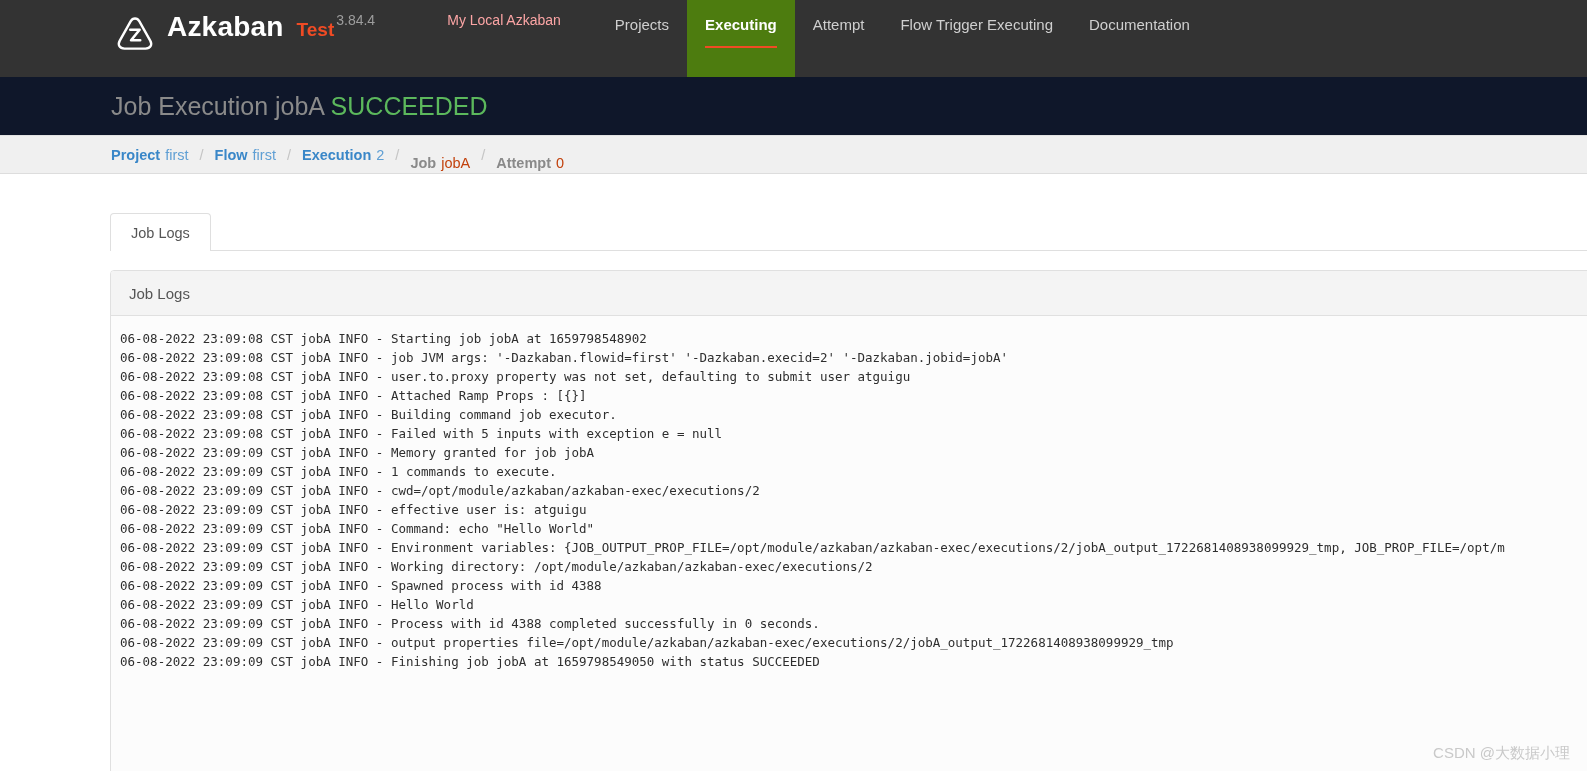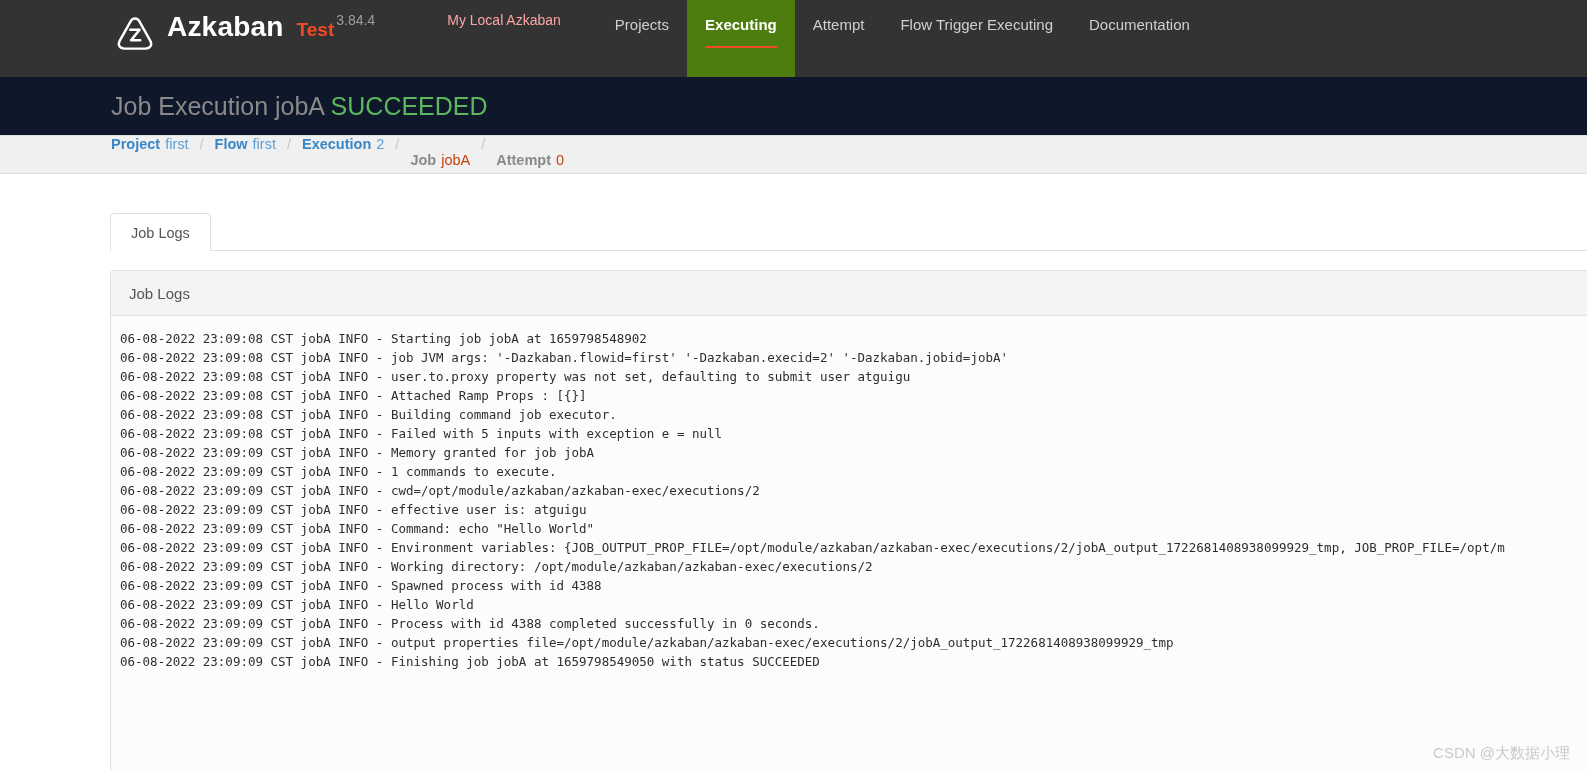--- a/index.html
+++ b/index.html
@@ -137,21 +137,21 @@
 
   .page-title .status-ok {
     color: #5cb85c;
   }
 
   
   .breadcrumb-band {
     background: #f0f0f0;
     height: 38px;
     display: flex;
-    align-items: flex-start;
+    align-items: center;
     padding-left: 111px;
     border-bottom: 1px solid #dddddd;
   }
 
   .crumb {
     font-size: 14.5px;
     white-space: nowrap;
     display: inline-flex;
     align-items: baseline;
   }

